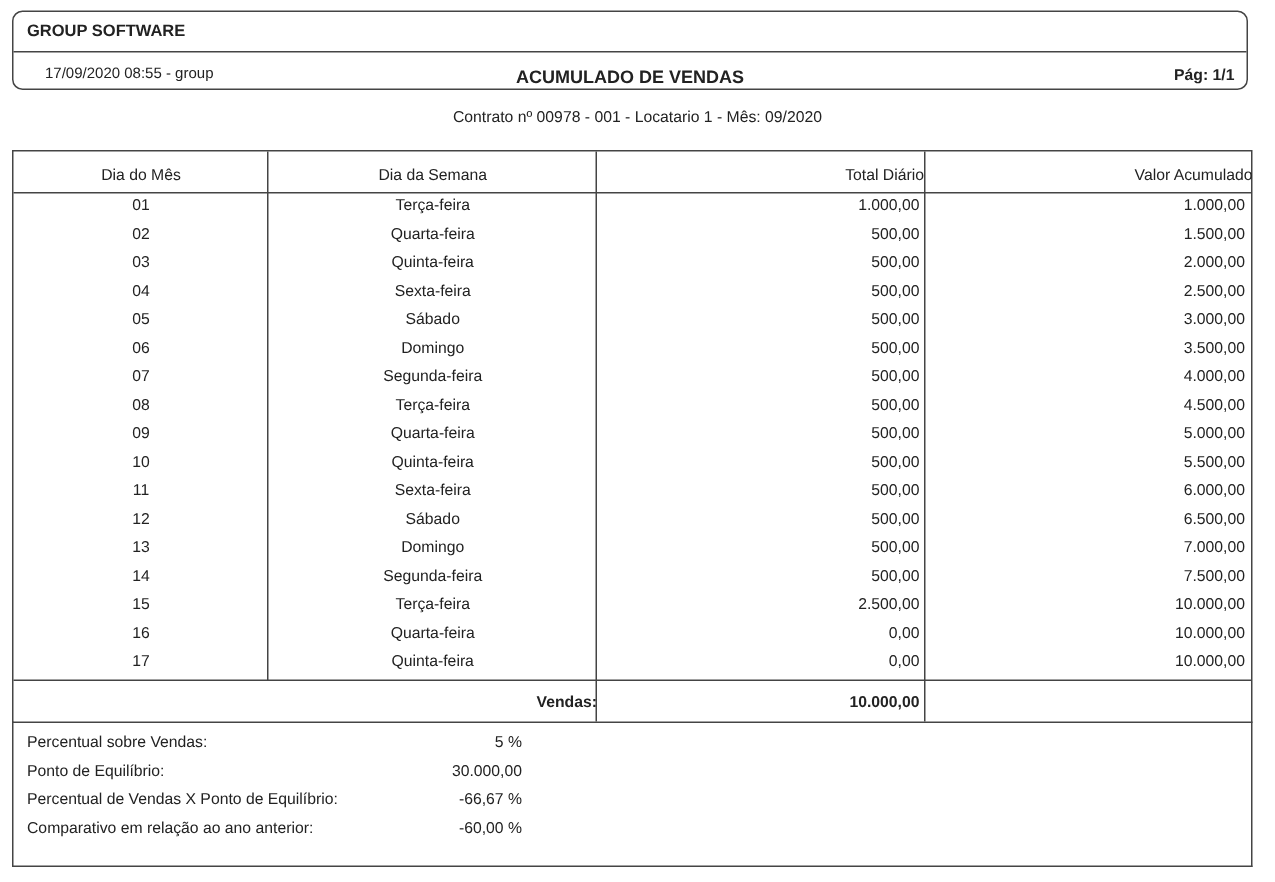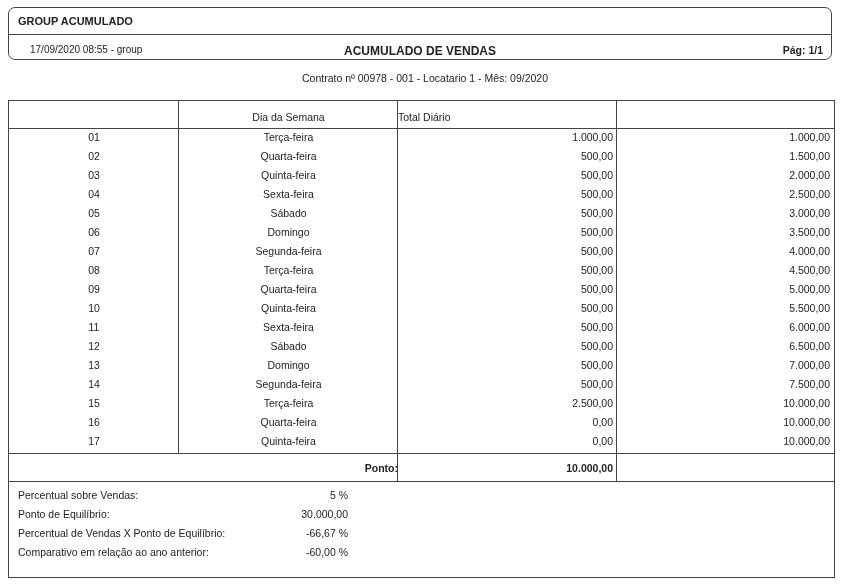--- a/index.html
+++ b/index.html
@@ -11,58 +11,60 @@
   .hdr-divider { position:absolute; left:0; right:0; top:26px; border-top:1.3px solid #444; }
   .hdr-date { position:absolute; left:9px; top:36px; font-size:10px;margin-left:12px; }
   .hdr-title { position:absolute; left:0; right:0; top:36px; text-align:center; font-weight:bold; font-size:12px; }
   .hdr-page { position:absolute; right:8px; top:36px; font-weight:bold; font-size:10.5px; }
   .subtitle { position:absolute; left:0; width:850px; top:72px; text-align:center; font-size:10.5px; }
 
   .tbl { position:absolute; left:8px; top:100px; width:827px; height:382px;
          border:1.5px solid #444; box-sizing:border-box; }
   .vline { position:absolute; top:0; border-left:1.4px solid #444; }
   .hline { position:absolute; left:0; right:0; border-top:1.4px solid #444; }
-  .th { position:absolute; top:10px; text-align:left; font-size:10.5px; }
+  .th { position:absolute; top:10px; text-align:right; font-size:10.5px; }
   .row { position:absolute; left:0; right:0; height:19px; font-size:10.5px; }
   .cell { position:absolute; top:2px; }
   .c-day { left:0; width:170px; text-align:center; }
   .c-week { left:170px; width:219px; text-align:center; }
   .c-total { left:389px; width:215px; text-align:right; }
   .c-acc { left:608px; width:213px; text-align:right; }
   .total-label { position:absolute; top:361px; right:436px; font-weight:bold; }
   .total-value { position:absolute; top:361px; left:389px; width:215px; text-align:right; font-weight:bold; }
 
   .sum-box { position:absolute; left:8px; top:481px; width:827px; height:97px;
              border:1.5px solid #444; border-top:none; box-sizing:border-box; }
   .sum-row { position:absolute; left:9px; height:18px; font-size:10.5px; width:400px; }
   .sum-label { position:absolute; left:0; }
   .sum-value { position:absolute; left:240px; width:90px; text-align:right; }
 </style>
 </head>
 <body>
 
 <div class="hdr-box">
-  <span class="hdr-company">GROUP ACUMULADO</span>
+  <span class="hdr-company">GROUP SOFTWARE</span>
   <div class="hdr-divider"></div>
   <span class="hdr-date">17/09/2020 08:55 - group</span>
   <span class="hdr-title">ACUMULADO DE VENDAS</span>
   <span class="hdr-page">Pág: 1/1</span>
 </div>
 
 <div class="subtitle">Contrato nº 00978 - 001 - Locatario 1 - Mês: 09/2020</div>
 
 <div class="tbl">
   <div class="vline" style="left:169px;height:353px"></div>
   <div class="vline" style="left:388px;height:380px"></div>
   <div class="vline" style="left:607px;height:380px"></div>
   <div class="hline" style="top:27px"></div>
   <div class="hline" style="top:352px"></div>
 
+  <div class="th c-day">Dia do Mês</div>
   <div class="th c-week">Dia da Semana</div>
   <div class="th" style="left:389px;width:218px">Total Diário</div>
+  <div class="th" style="left:608px;width:218px">Valor Acumulado</div>
 
   <div id="rows">
       <div class="row" style="top: 28px;">
         <span class="cell c-day">01</span>
         <span class="cell c-week">Terça-feira</span>
         <span class="cell c-total">1.000,00</span>
         <span class="cell c-acc">1.000,00</span>
       </div>
       <div class="row" style="top: 47px;">
         <span class="cell c-day">02</span>
@@ -155,21 +157,21 @@
         <span class="cell c-acc">10.000,00</span>
       </div>
       <div class="row" style="top: 332px;">
         <span class="cell c-day">17</span>
         <span class="cell c-week">Quinta-feira</span>
         <span class="cell c-total">0,00</span>
         <span class="cell c-acc">10.000,00</span>
       </div>
     </div>
 
-  <div class="total-label">Ponto:</div>
+  <div class="total-label">Vendas:</div>
   <div class="total-value">10.000,00</div>
 </div>
 
 <div class="sum-box">
   <div id="summary">
       <div class="sum-row" style="top: 8px;">
         <span class="sum-label">Percentual sobre Vendas:</span>
         <span class="sum-value">5 %</span>
       </div>
       <div class="sum-row" style="top: 27px;">

